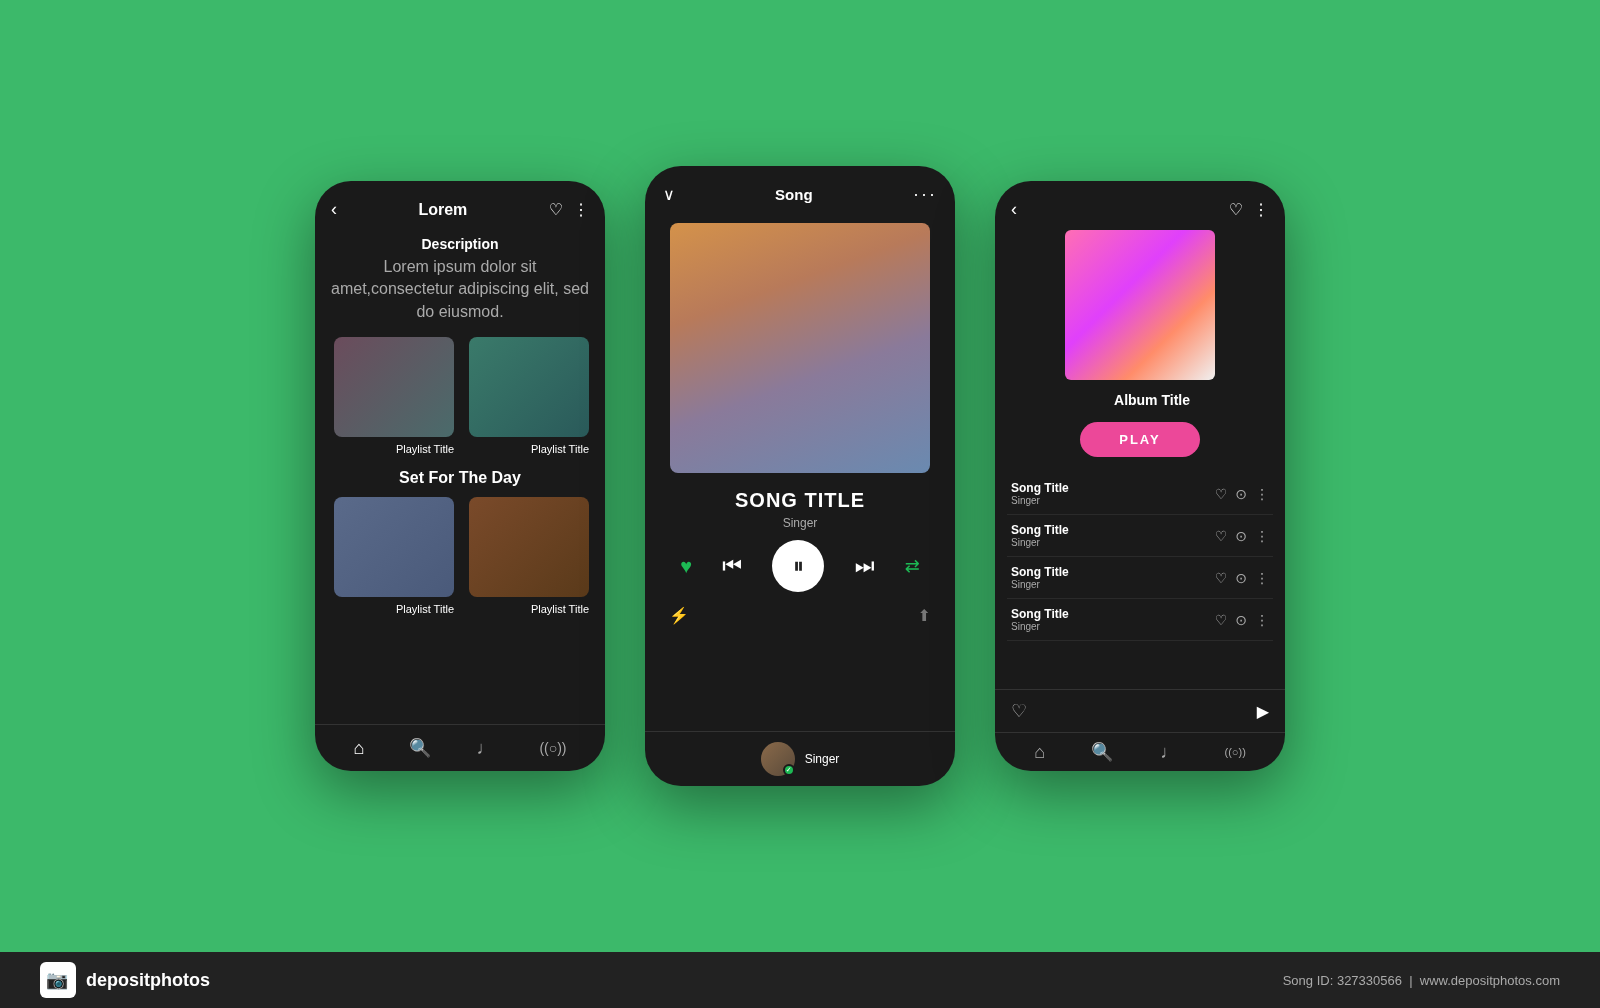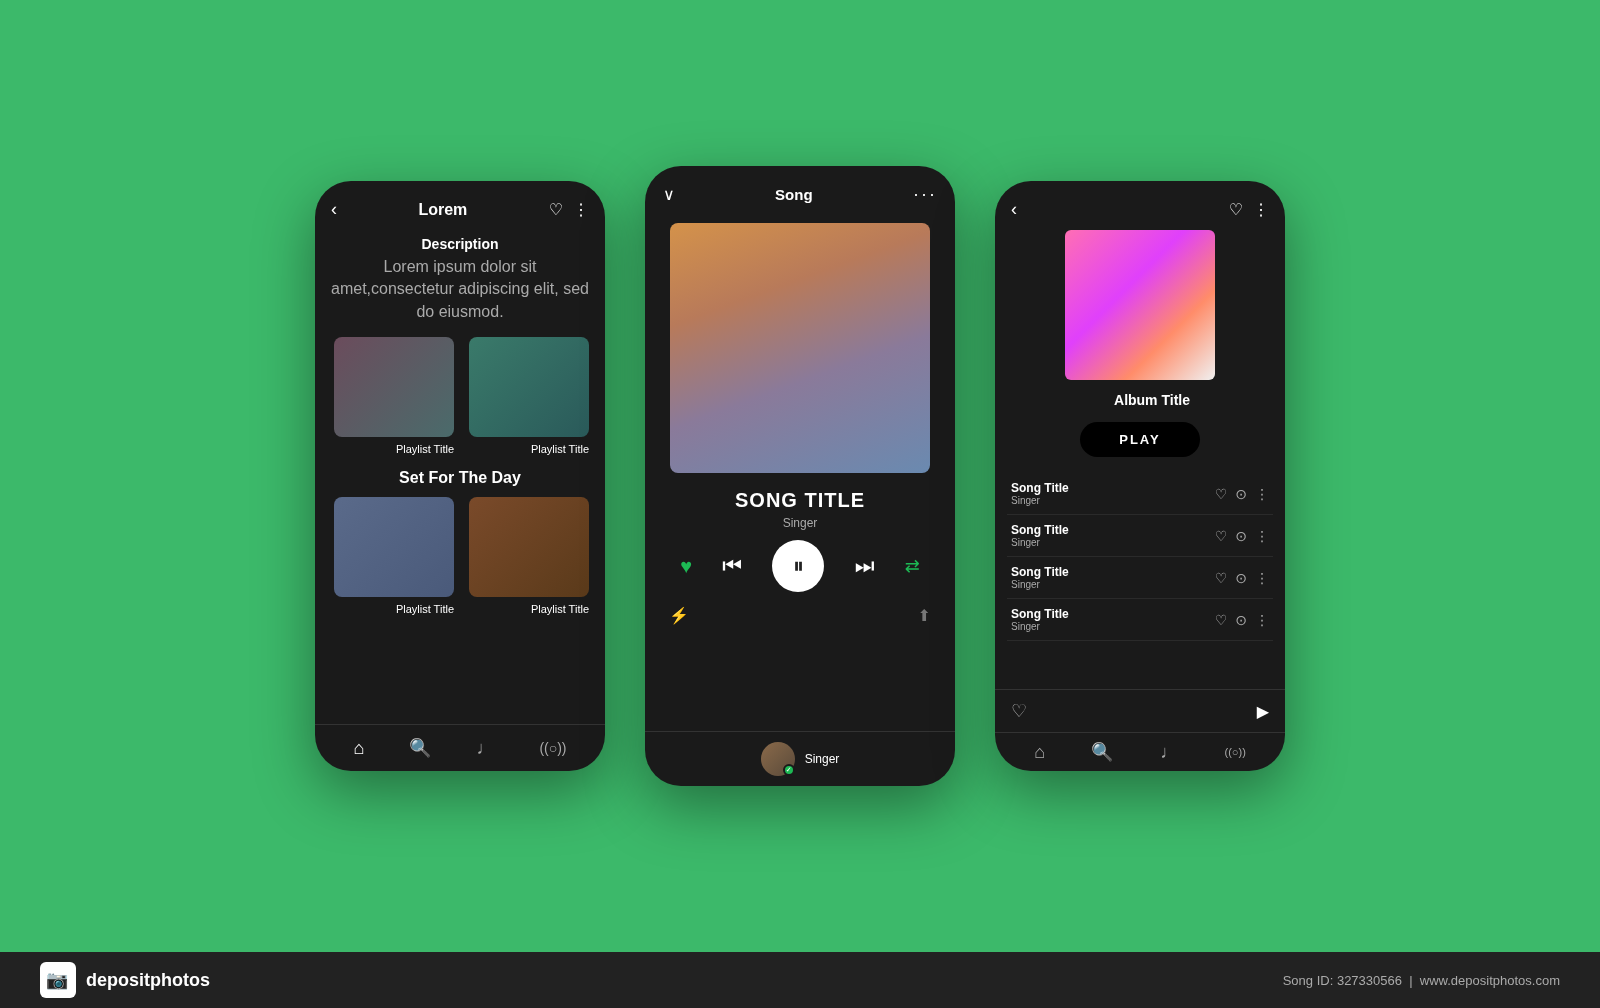--- a/index.html
+++ b/index.html
@@ -240,21 +240,21 @@
       font-weight: 700;
       text-align: center;
       margin-bottom: 14px;
       padding-left: 24px;
     }
 
     .play-button {
       display: block;
       width: 120px;
       margin: 0 auto 16px;
-      background: #000000;
+      background: #ec4899;
       color: #fff;
       text-align: center;
       font-size: 13px;
       font-weight: 700;
       letter-spacing: 2px;
       padding: 10px 0;
       border-radius: 24px;
       cursor: pointer;
     }
 

